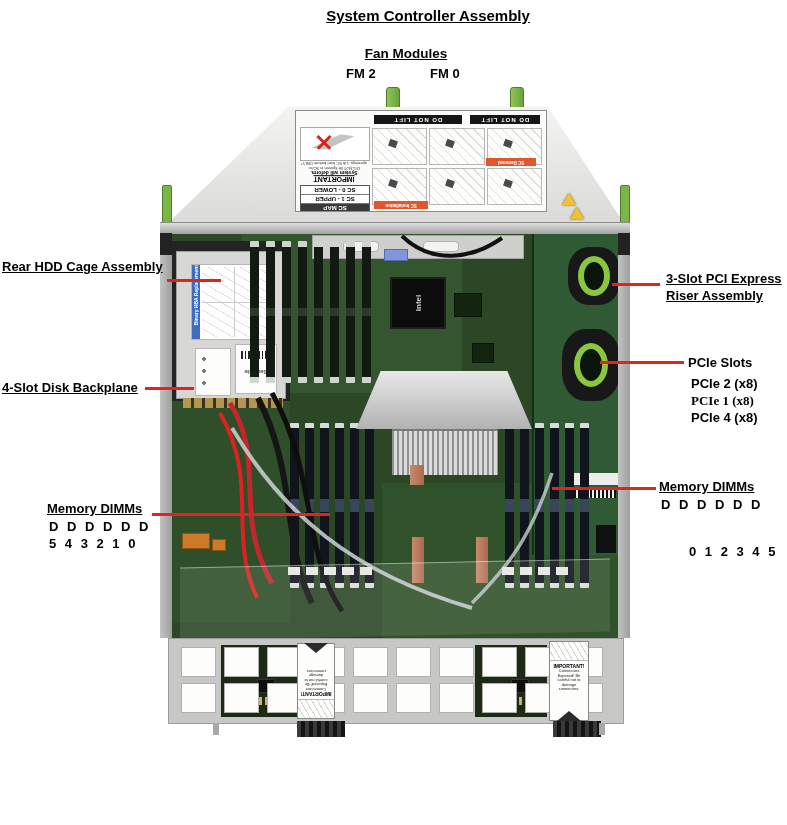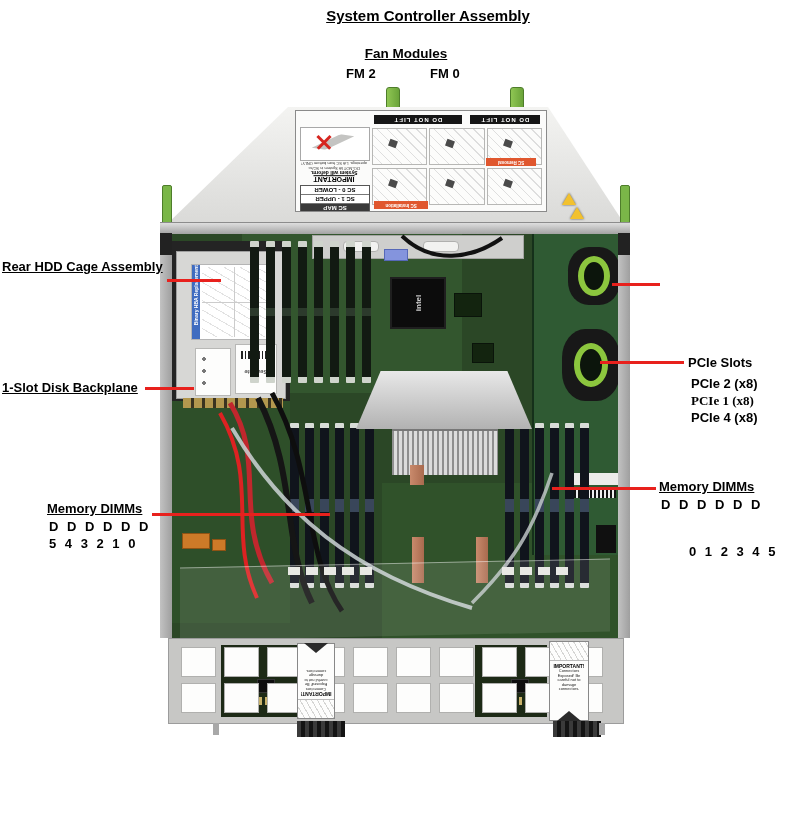--- a/index.html
+++ b/index.html
@@ -361,29 +361,33 @@
       <div class="bconn" style="left:128px;top:82px;"></div>
       <div class="bconn" style="left:384px;top:82px;"></div>
       <div class="leg" style="left:44px;top:84px;"></div>
       <div class="leg" style="left:430px;top:84px;"></div>
     </div>
   </div>
 
   <div class="callout u" style="left:2px;top:259px;">Rear HDD Cage Assembly</div>
   <div class="cline" style="left:167px;top:279px;width:54px;"></div>
 
+  <div class="callout" style="left:666px;top:270px;line-height:17px;">
+    <span class="u">3-Slot PCI Express</span><br>
+    <span class="u">Riser Assembly</span>
+  </div>
   <div class="cline" style="left:612px;top:283px;width:48px;"></div>
 
   <div class="callout" style="left:688px;top:355px;">PCIe Slots</div>
   <div class="callout" style="left:691px;top:376px;">PCIe 2 (x8)</div>
   <div class="callout" style="left:691px;top:393px;font-family:Liberation Serif, serif;">PCIe 1 (x8)</div>
   <div class="callout" style="left:691px;top:410px;">PCIe 4 (x8)</div>
   <div class="cline" style="left:600px;top:361px;width:84px;"></div>
 
-  <div class="callout u" style="left:2px;top:380px;">1-Slot Disk Backplane</div>
+  <div class="callout u" style="left:2px;top:380px;">4-Slot Disk Backplane</div>
   <div class="cline" style="left:145px;top:387px;width:49px;"></div>
 
   <div class="callout u" style="left:47px;top:501px;">Memory DIMMs</div>
   <div class="callout" style="left:49px;top:519px;letter-spacing:2.5px;">D D D D D D</div>
   <div class="callout" style="left:49px;top:536px;letter-spacing:2.5px;">5 4 3 2 1 0</div>
   <div class="cline" style="left:152px;top:513px;width:178px;"></div>
 
   <div class="callout u" style="left:659px;top:479px;">Memory DIMMs</div>
   <div class="callout" style="left:661px;top:497px;letter-spacing:2.5px;">D D D D D D</div>
   <div class="callout" style="left:661px;top:544px;letter-spacing:2.5px;margin-left:28px;">0 1 2 3 4 5</div>

